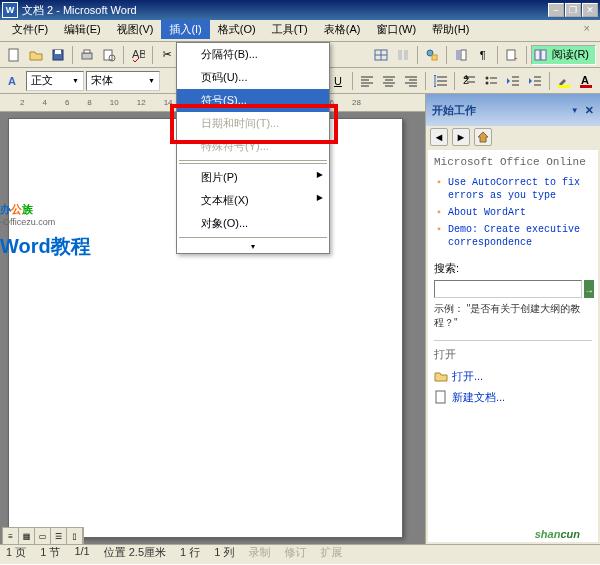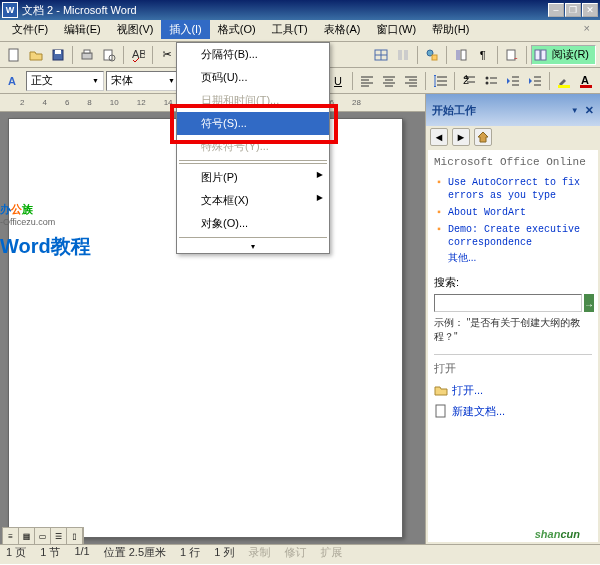--- a/index.html
+++ b/index.html
@@ -189,21 +189,21 @@
       <span>阅读(R)</span>
     </div>
 </div>
 
 <div class="toolbar2">
   <div class="tbtn">
       <svg width="14" height="14">
         <text x="1" y="11" font-size="11" fill="#36c" font-weight="bold">A</text>
       </svg>
     </div>
-  <div class="combo" style="width:78px">
+  <div class="combo" style="width:58px">
       <span>正文</span>
       <span class="arr">▼</span>
     </div>
   <div class="combo" style="width:74px">
       <span>宋体</span>
       <span class="arr">▼</span>
     </div>
   <div style="flex:1"></div>
   <div class="tbtn">
       <b>B</b>
@@ -336,21 +336,20 @@
             <path d="M6 1L1 6h2v5h6V6h2z" fill="#d4a04a" stroke="#886622"></path>
           </svg>
         </div>
     </div>
     <div class="tp-body">
       <div class="tp-section">
         <div class="tp-h">Microsoft Office Online</div>
         <div class="tp-link">Use AutoCorrect to fix errors as you type</div>
         <div class="tp-link">About WordArt</div>
         <div class="tp-link">Demo: Create executive correspondence</div>
-        <div class="tp-more">其他...</div>
       </div>
       <div class="tp-section">
         <div>搜索:</div>
         <div class="tp-search">
           <input type="text" style="">
           <div class="go">→</div>
         </div>
         <div class="tp-ex">示例： "是否有关于创建大纲的教程？"</div>
       </div>
       <div class="tp-divider"></div>
@@ -373,22 +372,22 @@
           <span>新建文档...</span>
         </div>
       </div>
     </div>
   </div>
 </div>
 
 <div class="dropdown">
   <div class="dditem">分隔符(B)...</div>
   <div class="dditem">页码(U)...</div>
+  <div class="dditem highlight">符号(S)...</div>
   <div class="dditem disabled">日期和时间(T)...</div>
-  <div class="dditem highlight">符号(S)...</div>
   <div class="dditem disabled">特殊符号(Y)...</div>
   <div class="ddsep"></div>
   <div class="ddsep"></div>
   <div class="dditem"><span>图片(P)</span><span class="sub">▶</span></div>
   <div class="dditem"><span>文本框(X)</span><span class="sub">▶</span></div>
   <div class="dditem">对象(O)...</div>
   <div class="ddsep"></div>
   <div class="ddexpand">▾</div>
 </div>
 

